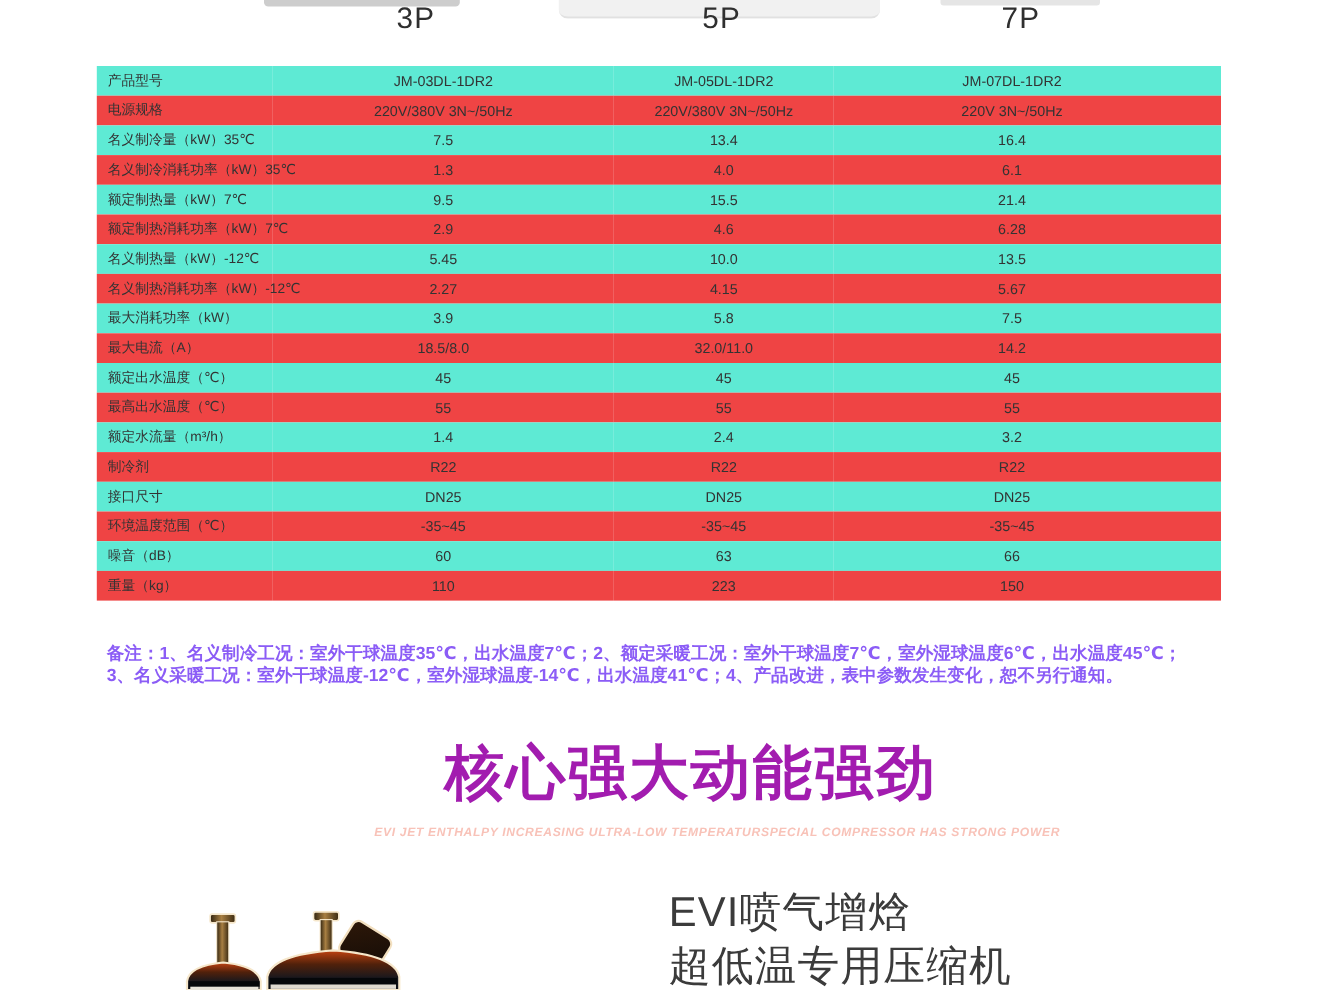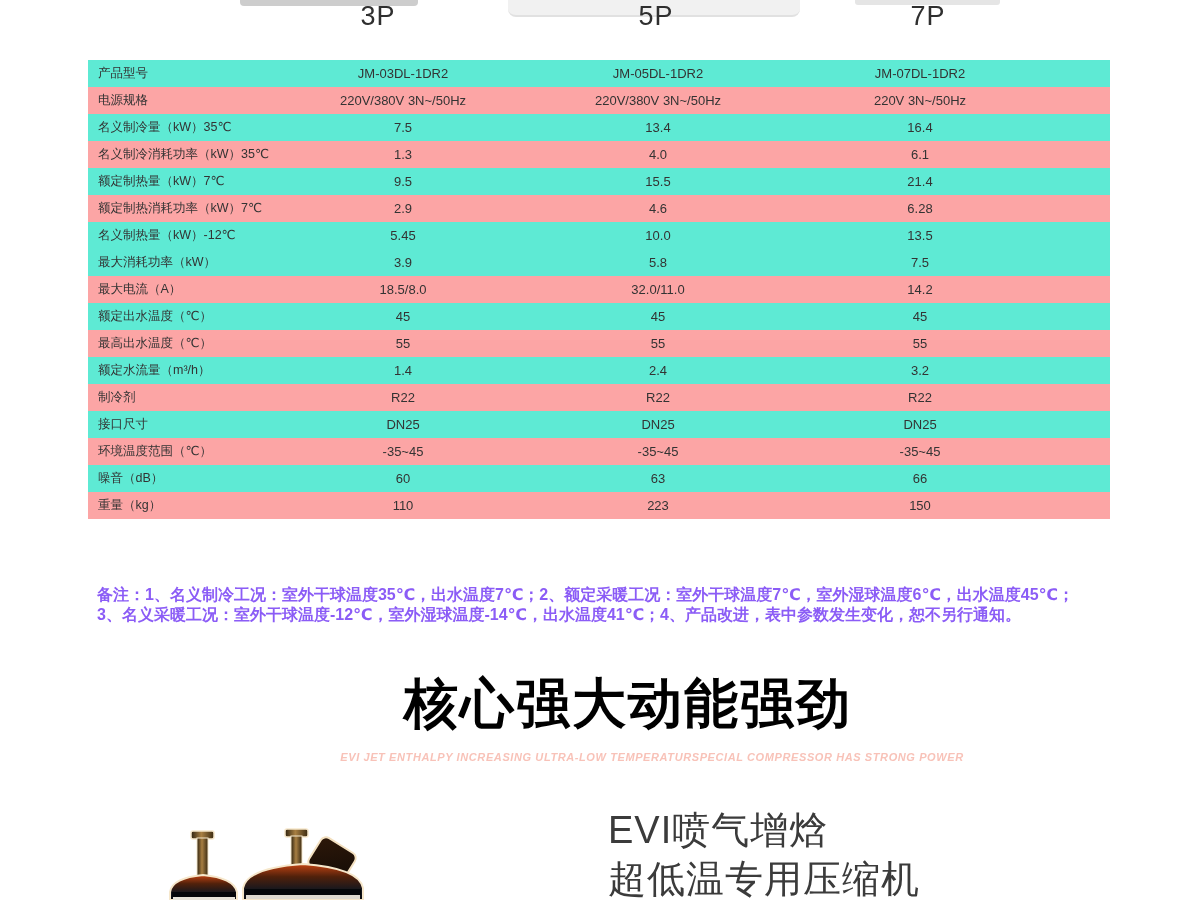--- a/index.html
+++ b/index.html
@@ -17,28 +17,28 @@
   #model-3p{left:378px;} #model-5p{left:656px;} #model-7p{left:928px;}
 
   
   #spec-table{position:absolute;left:88px;top:60px;width:1022px;border-collapse:collapse;
       table-layout:fixed;font-size:13px;color:#333;}
   #spec-table td{height:27px;padding:0;vertical-align:middle;white-space:nowrap;overflow:visible;}
   #spec-table .cell-label{padding-left:10px;text-align:left;font-size:12.5px;}
   #spec-table .cell-value{text-align:center;}
   #spec-table .cell-value:last-child{padding-right:28px;}
   #spec-table tr.row-shaded{background:#5eead4;}
-  #spec-table tr.row-plain{background:#fca5a5;}
+  #spec-table tr.row-plain{background:#ef4444;}
 
   
   #notes{position:absolute;left:97px;top:585px;font-size:16px;line-height:20px;color:#8b5cf6;font-weight:bold;}
 
   
   #section-title{position:absolute;left:628px;top:674px;transform:translateX(-50%);
-      font-size:54px;line-height:58px;font-weight:900;color:#000000;letter-spacing:2px;white-space:nowrap;}
+      font-size:54px;line-height:58px;font-weight:900;color:#a21caf;letter-spacing:2px;white-space:nowrap;}
   #section-subtitle{position:absolute;left:652px;top:751px;transform:translateX(-50%);
       font-size:11px;font-weight:bold;color:#f8c2b8;letter-spacing:0.6px;white-space:nowrap;font-style:italic;}
 
   
   #feature-text{position:absolute;left:608px;top:806px;font-size:38px;line-height:49px;
       color:#3b3b3b;letter-spacing:1px;white-space:nowrap;}
   #compressor-art{position:absolute;left:165px;top:826px;width:310px;height:74px;}
 </style>
 </head>
 <body>
@@ -95,20 +95,26 @@
           <td class="cell-label">额定制热消耗功率（kW）7℃</td>
           <td class="cell-value">2.9</td>
           <td class="cell-value">4.6</td>
           <td class="cell-value">6.28</td>
         </tr>
         <tr class="row-shaded">
           <td class="cell-label">名义制热量（kW）-12℃</td>
           <td class="cell-value">5.45</td>
           <td class="cell-value">10.0</td>
           <td class="cell-value">13.5</td>
+        </tr>
+        <tr class="row-plain">
+          <td class="cell-label">名义制热消耗功率（kW）-12℃</td>
+          <td class="cell-value">2.27</td>
+          <td class="cell-value">4.15</td>
+          <td class="cell-value">5.67</td>
         </tr>
         <tr class="row-shaded">
           <td class="cell-label">最大消耗功率（kW）</td>
           <td class="cell-value">3.9</td>
           <td class="cell-value">5.8</td>
           <td class="cell-value">7.5</td>
         </tr>
         <tr class="row-plain">
           <td class="cell-label">最大电流（A）</td>
           <td class="cell-value">18.5/8.0</td>

